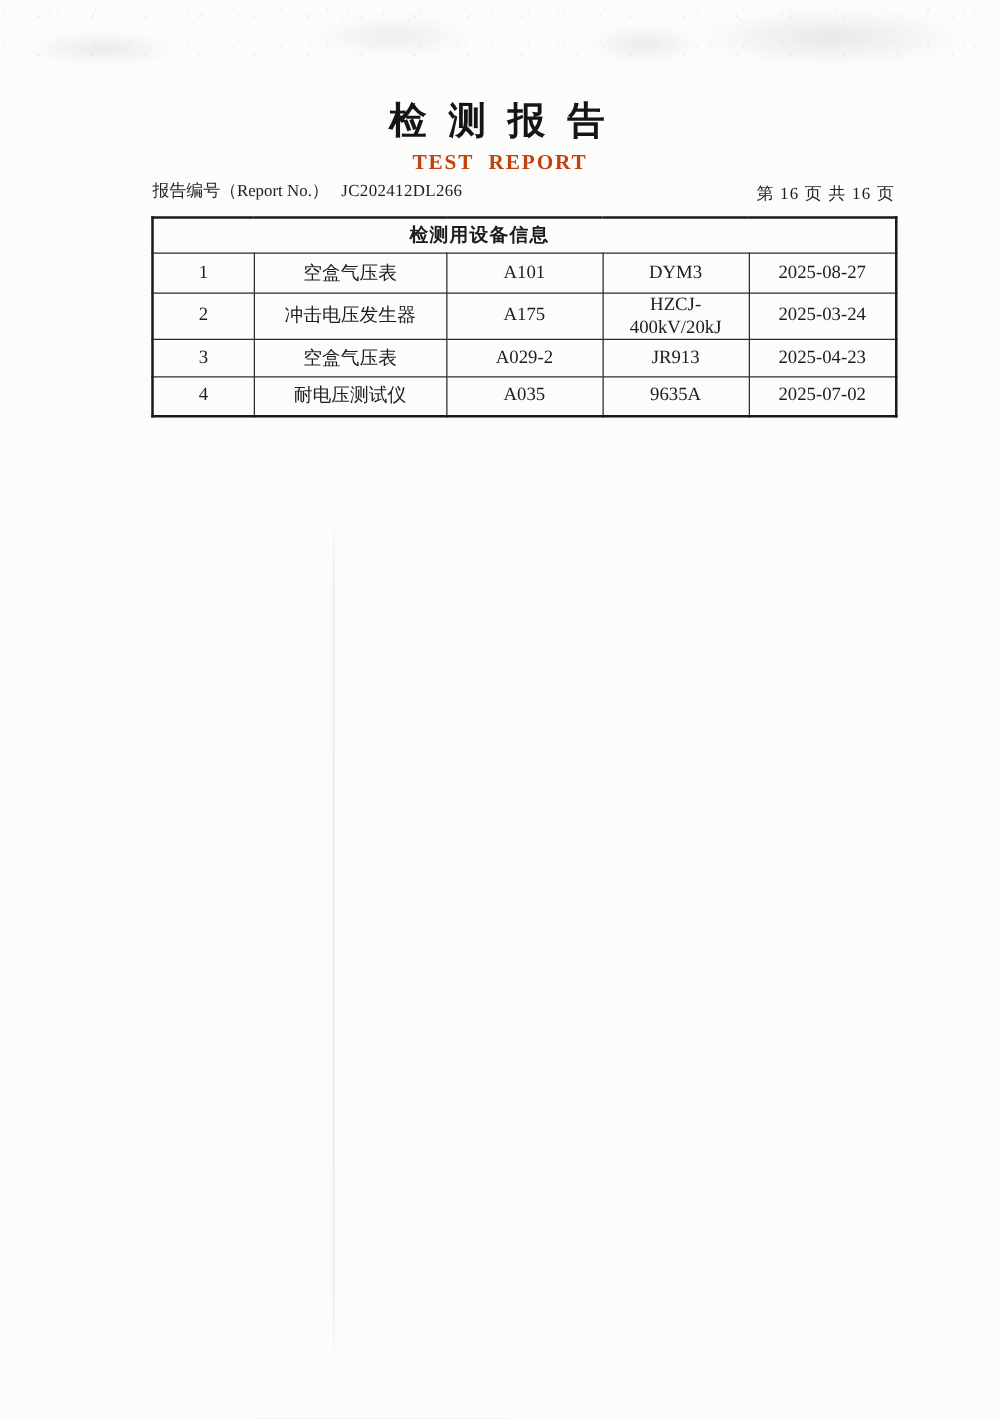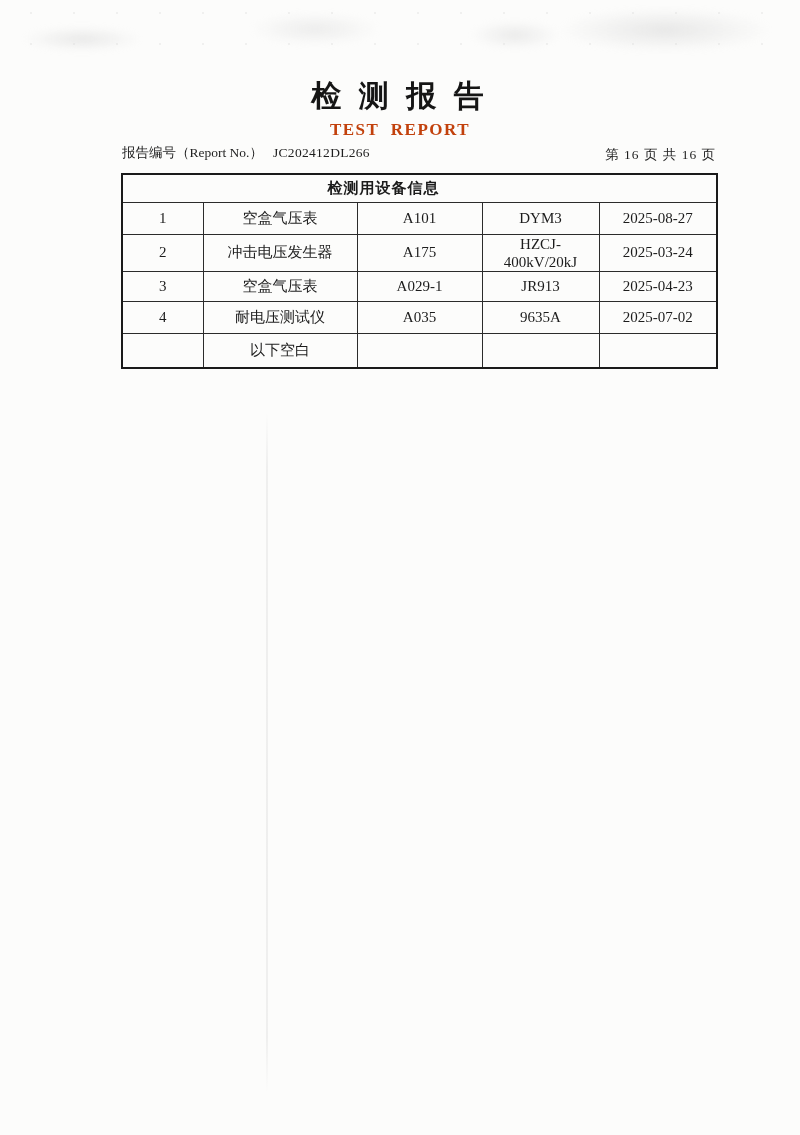--- a/index.html
+++ b/index.html
@@ -165,34 +165,27 @@
         <td>2</td>
         <td>冲击电压发生器</td>
         <td>A175</td>
         <td class="model-cell">HZCJ-
 400kV/20kJ</td>
         <td>2025-03-24</td>
       </tr>
       <tr class="r-3">
         <td>3</td>
         <td>空盒气压表</td>
-        <td>A029-1</td>
+        <td>A029-2</td>
         <td>JR913</td>
         <td>2025-04-23</td>
       </tr>
       <tr class="r-4">
         <td>4</td>
         <td>耐电压测试仪</td>
         <td>A035</td>
         <td>9635A</td>
         <td>2025-07-02</td>
       </tr>
-      <tr class="r-blank">
-        <td></td>
-        <td>以下空白</td>
-        <td></td>
-        <td></td>
-        <td></td>
-      </tr>
     </tbody>
   </table>
 
 </div>
 
 </body></html>

